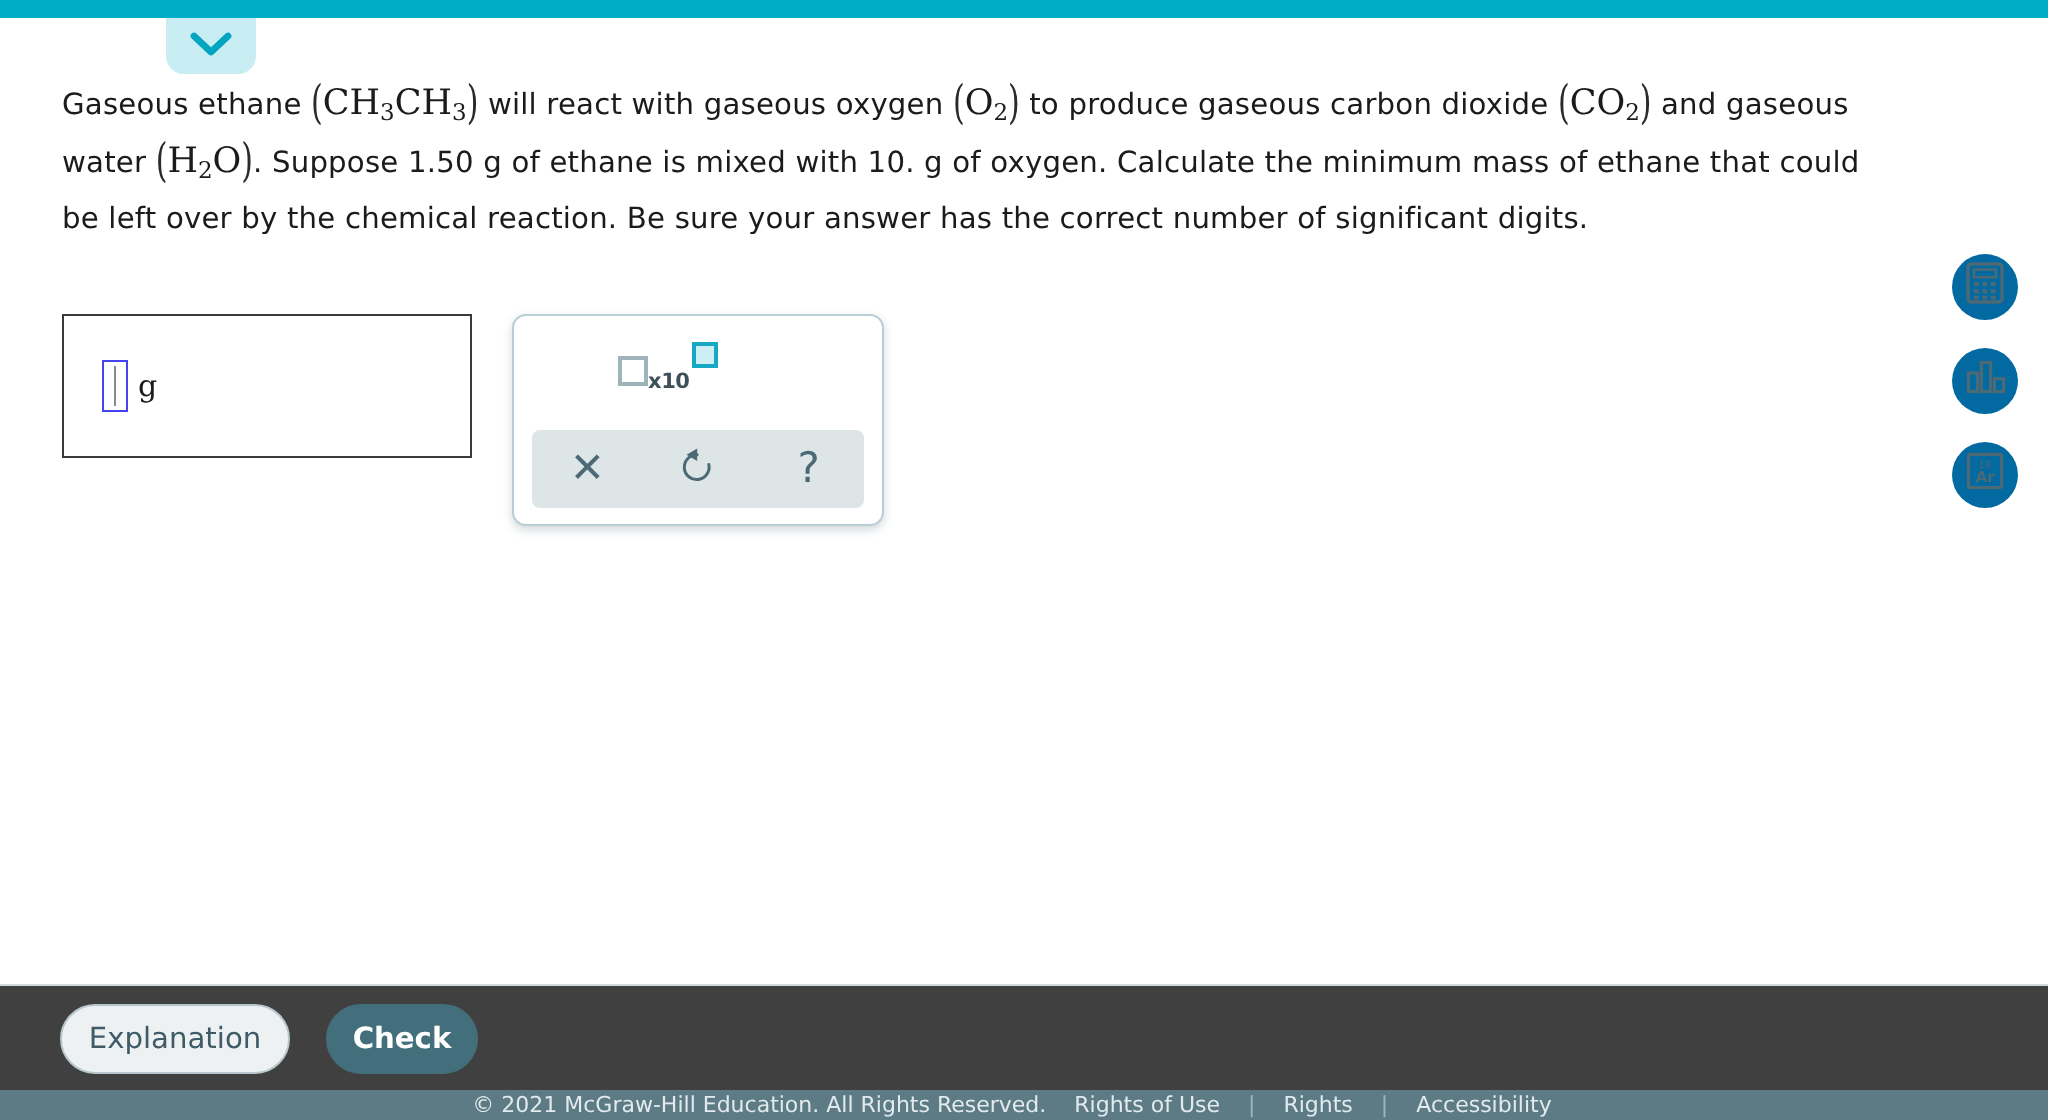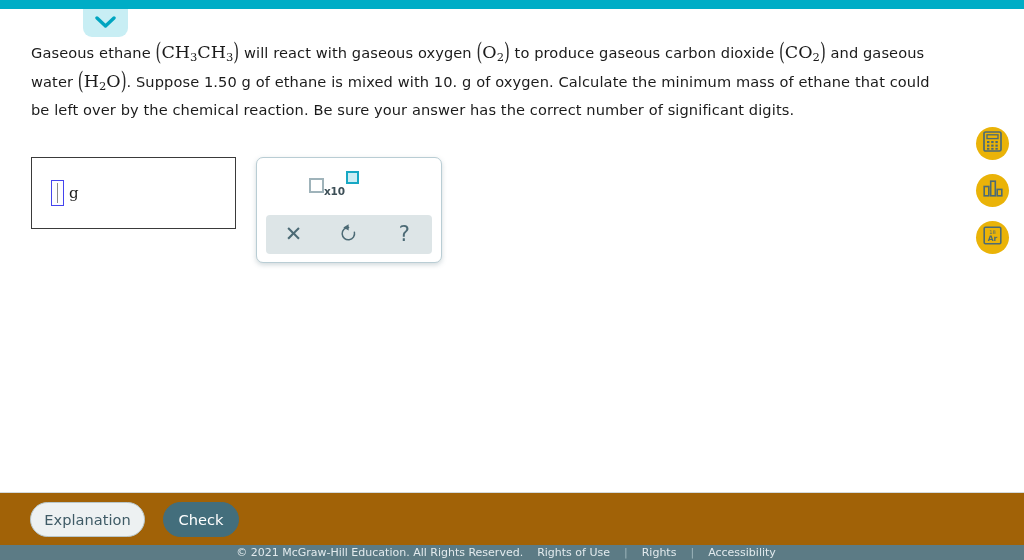--- a/index.html
+++ b/index.html
@@ -163,34 +163,34 @@
     font-size: 21px;
     line-height: 1;
     font-family: "DejaVu Sans", "Liberation Sans", sans-serif;
   }
 
   
   .rail { position: absolute; right: 15px; top: 127px; }
   .rail-btn {
     width: 33px; height: 33px;
     border-radius: 50%;
-    background: #eab308;
+    background: #0369a1;
     display: flex;
     align-items: center;
     justify-content: center;
     margin-bottom: 14px;
     cursor: pointer;
   }
 
   
   .actionbar {
     position: absolute;
     left: 0; top: 492px;
     width: 1024px; height: 53px;
-    background: #a16207;
+    background: #404040;
     border-top: 1px solid #d3dadd;
   }
   .btn {
     position: absolute;
     top: 9px;
     height: 35px;
     border-radius: 18px;
     font-size: 14.6px;
     display: flex;
     align-items: center;
@@ -204,20 +204,21 @@
     background: #edf1f2;
     border: 1px solid #b7c6cb;
     color: #3f5b66;
   }
   .btn-check {
     left: 163px;
     width: 76px;
     background: #436e7c;
     border: 1px solid #436e7c;
     color: #ffffff;
+    font-weight: bold;
   }
 
   
   .footer {
     position: absolute;
     left: 0; top: 545px;
     width: 1024px; height: 15px;
     background: #5c7b85;
     color: #e2eaed;
     font-size: 11px;

